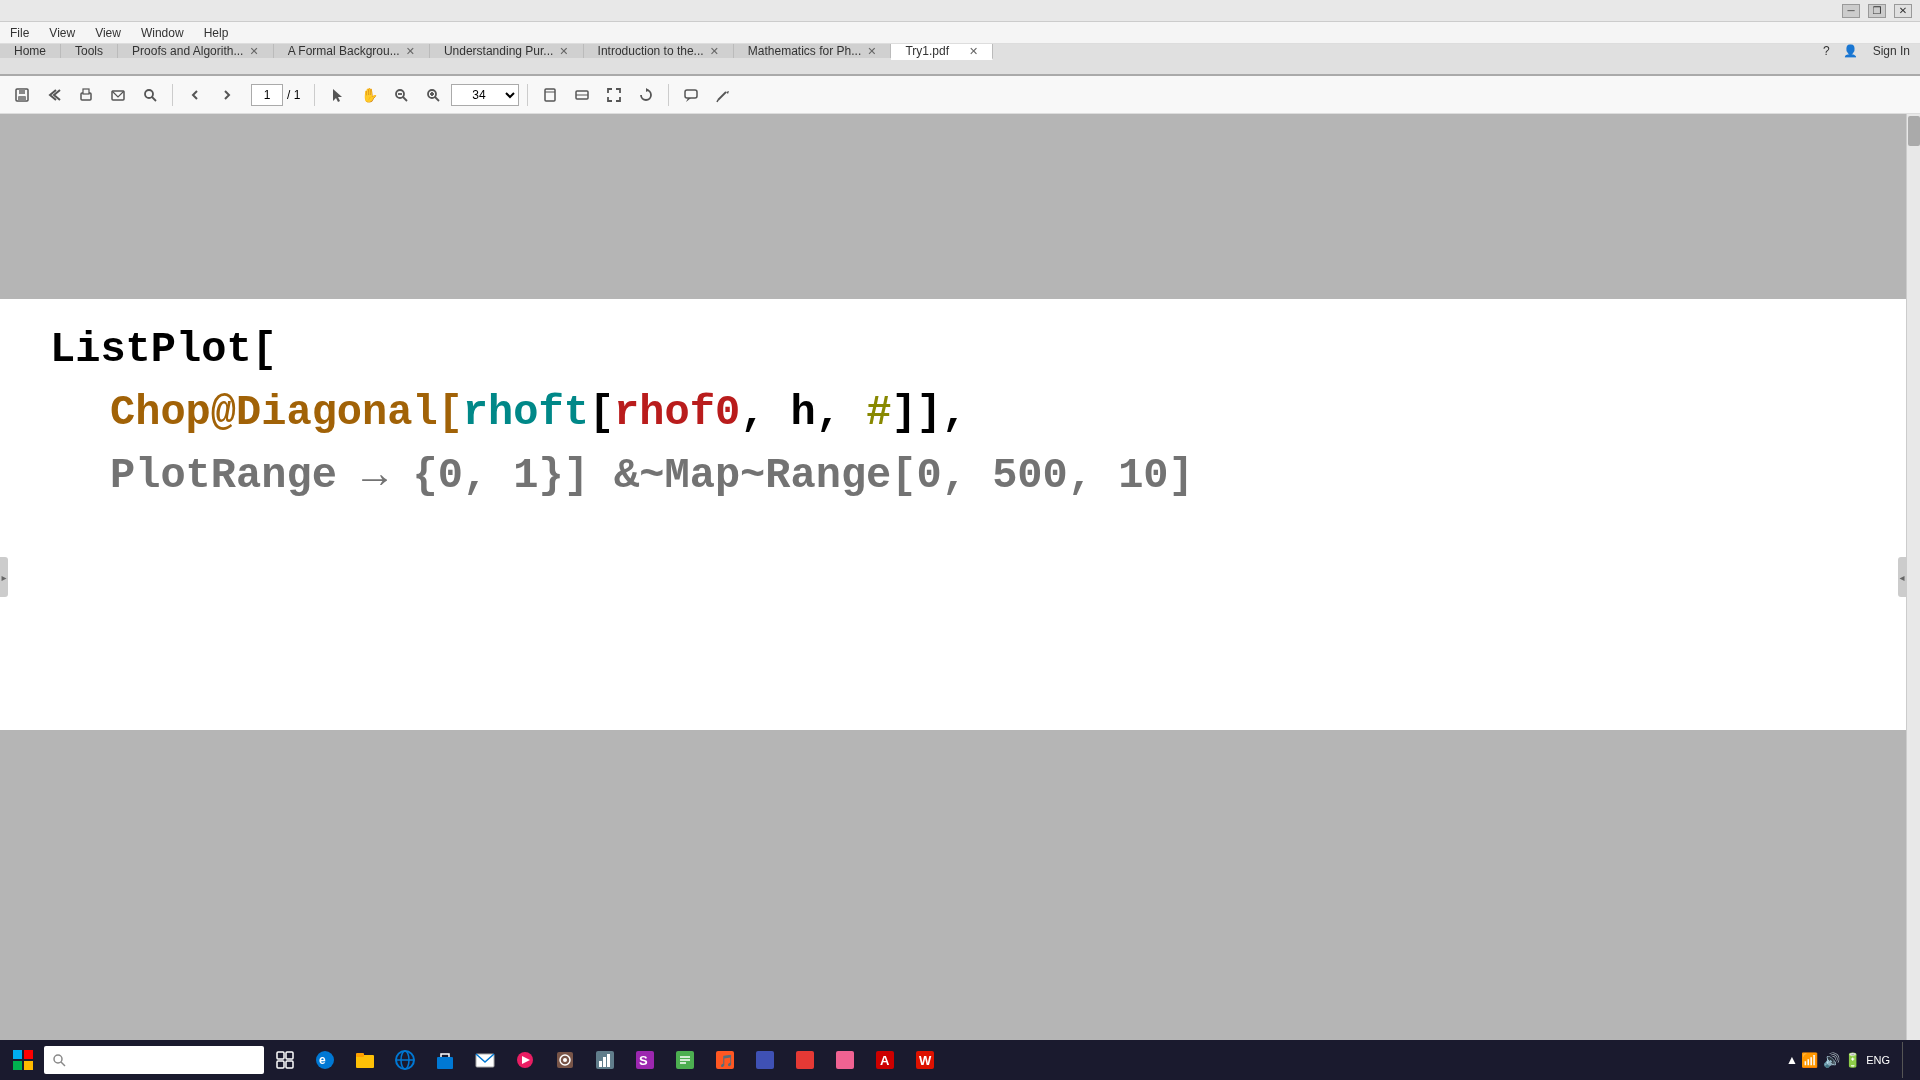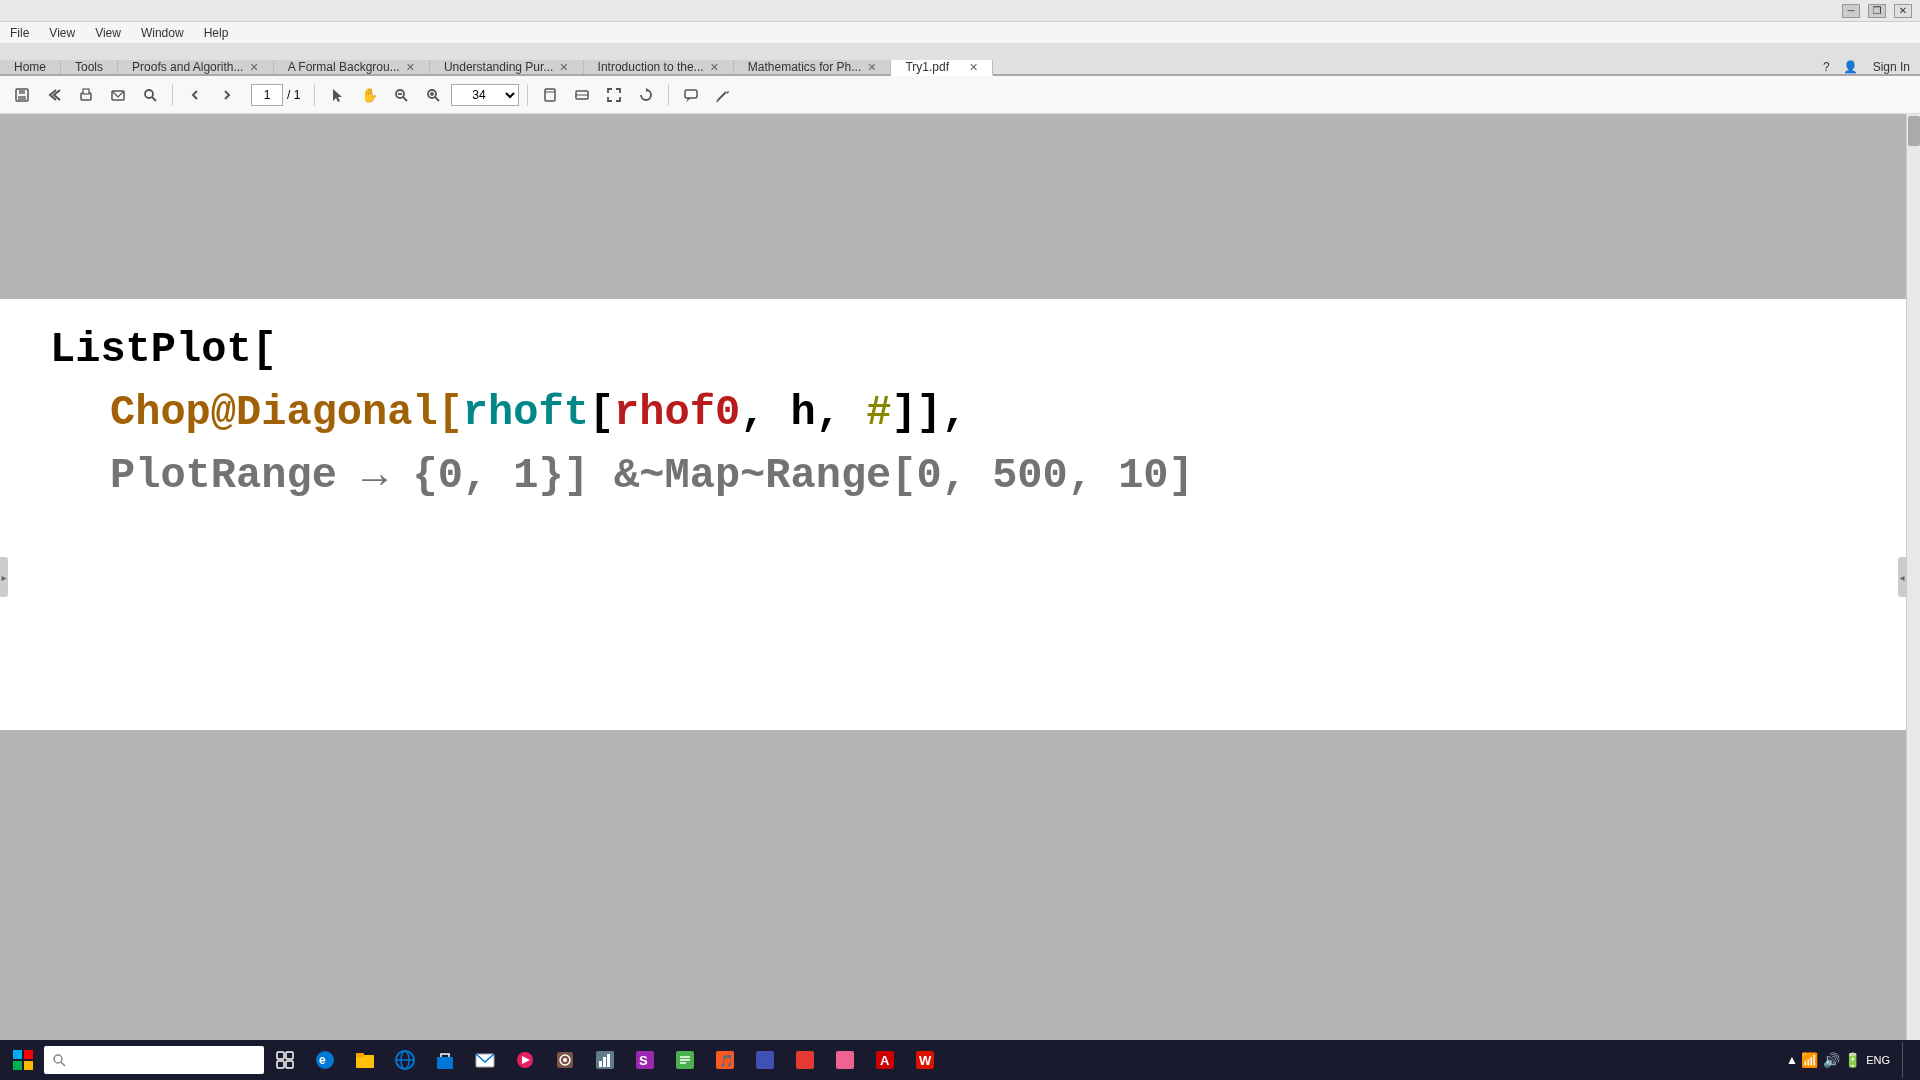--- a/index.html
+++ b/index.html
@@ -33,21 +33,21 @@
       padding: 2px 10px;
       cursor: pointer;
       color: #333;
     }
 
     
     #tab-bar {
       height: 32px;
       background: #e0e0e0;
       display: flex;
-      align-items: flex-end;
+      align-items: flex-start;
       border-bottom: 2px solid #aaa;
       font-size: 12px;
     }
     .tab {
       display: flex;
       align-items: center;
       padding: 0 14px;
       border-right: 1px solid #bbb;
       cursor: pointer;
       background: #d0d0d0;

